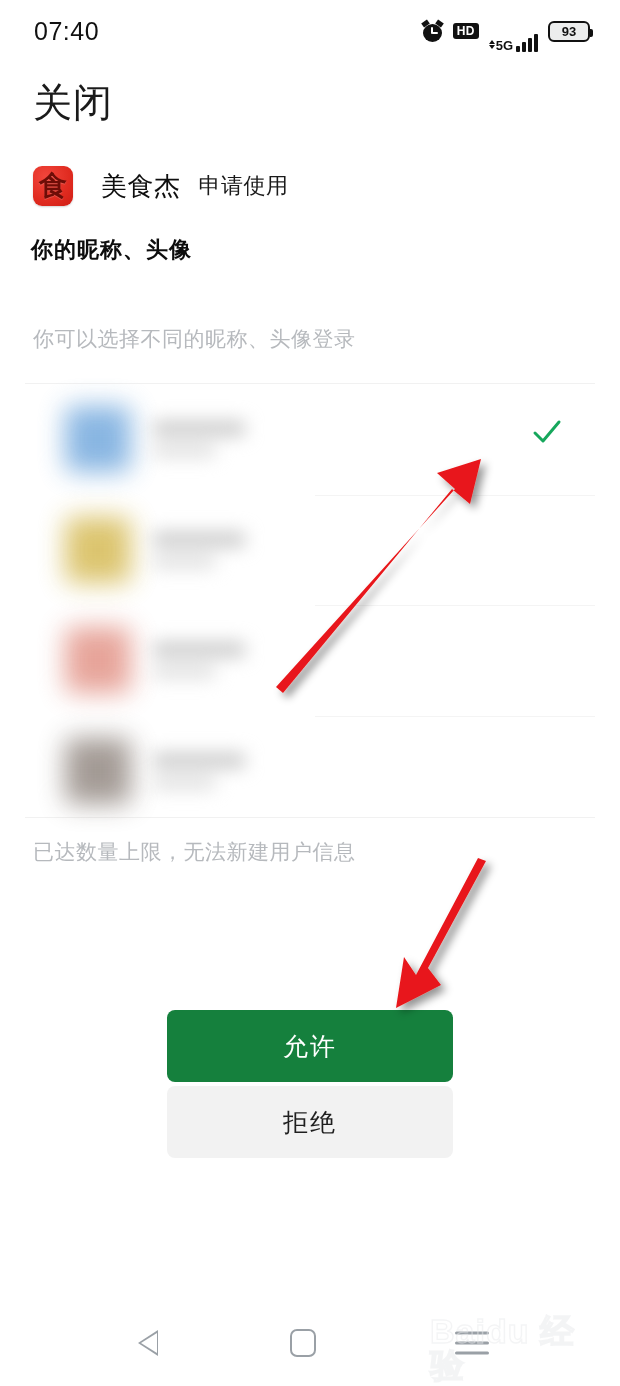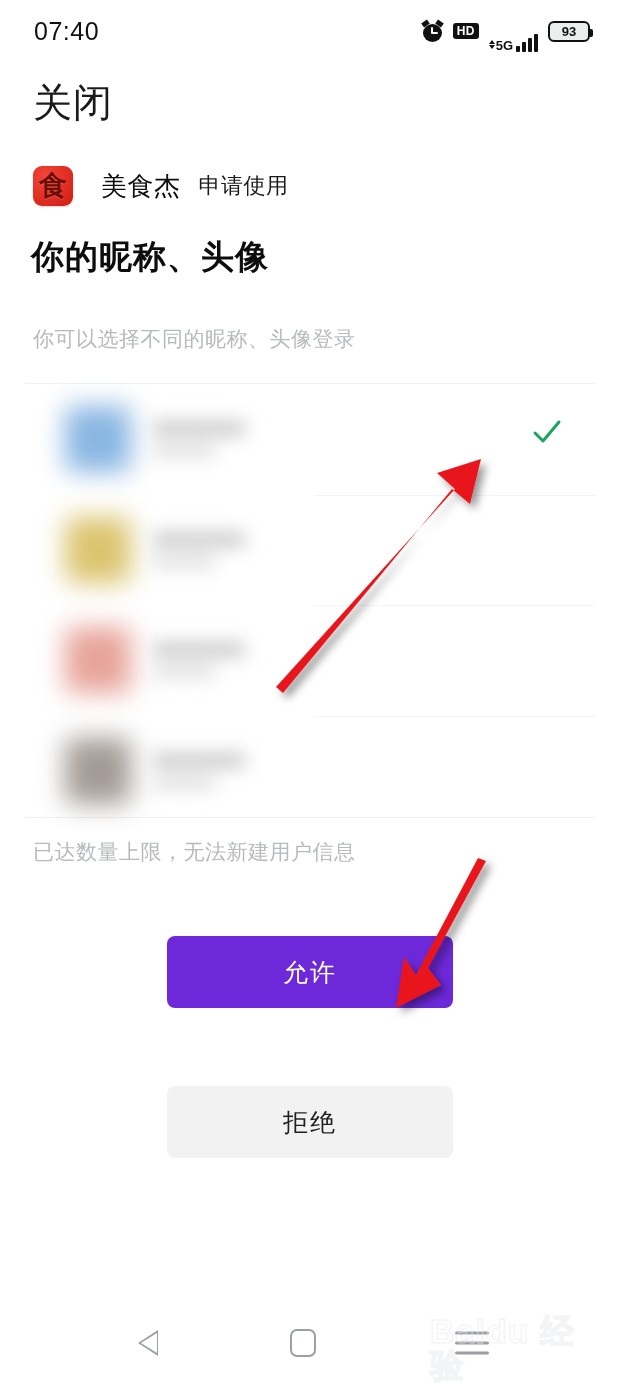--- a/index.html
+++ b/index.html
@@ -67,21 +67,21 @@
     background:radial-gradient(circle at 32% 28%, #f2463c 0%, #e02b20 60%, #cf1d14 100%);
     display:flex; align-items:center; justify-content:center;
     box-shadow:0 1px 2px rgba(0,0,0,.18);
   }
   .app-icon span { color:#6e0d07; font-size:28px; line-height:1; font-weight:bold;
      font-family:"DejaVu Serif","Liberation Serif",serif; text-shadow:0 1px 0 rgba(255,255,255,.18); }
   .app-name { margin-left:28px; font-size:26px; color:#0f0f0f; letter-spacing:.5px; }
   .app-action { margin-left:18px; font-size:22px; color:#1a1a1a; letter-spacing:.5px; }
 
   
-  .page-title { position:absolute; left:31px; top:235px; font-size:33px; font-weight:bold;
+  .page-title { position:absolute; left:31px; top:235px; font-size:22px; font-weight:bold;
      color:#0d0d0d; letter-spacing:1px; }
   .page-sub { position:absolute; left:33px; top:325px; font-size:21px; color:#b6b9bd; letter-spacing:.5px; }
 
   
   .acct-card { position:absolute; left:25px; top:383px; width:570px; height:435px;
      background:#fff; border-top:1px solid #f1f1f1; border-bottom:1px solid #f1f1f1; }
   .acct-row { position:relative; height:110.5px; display:flex; align-items:center; padding-left:40px; }
   .acct-row + .acct-row::before { content:""; position:absolute; left:290px; right:0; top:0;
      height:1px; background:#f4f4f4; }
   .avatar { width:66px; height:66px; border-radius:8px; flex:none;
@@ -90,21 +90,21 @@
   .acct-name { width:92px; height:15px; background:#c9c9c9; border-radius:3px; }
   .acct-sub  { width:62px; height:12px; background:#dcdcdc; border-radius:3px; }
   .check { position:absolute; right:32px; top:32px; width:32px; height:32px; }
 
   .limit-note { position:absolute; left:33px; top:838px; font-size:21px; color:#b6b9bd; letter-spacing:.5px; }
 
   
   .btn { position:absolute; left:167px; width:286px; height:72px; border:none;
      border-radius:8px; font-size:25px; letter-spacing:2px; cursor:pointer;
      font-family:"Liberation Sans","DejaVu Sans",sans-serif; }
-  .btn-allow  { top:936px; background:#6d28d9; color:#fff; }
+  .btn-allow  { top:1010px; background:#15803d; color:#fff; }
   .btn-reject { top:1086px; background:#f2f2f2; color:#1f1f1f; }
 
   
   .arrow-layer { position:absolute; inset:0; pointer-events:none; }
 
   
   .navbar { position:absolute; left:0; bottom:0; width:620px; height:86px;
      display:flex; align-items:center; }
   .nav-back { position:absolute; left:138px; top:50%; transform:translateY(-50%);
      width:0; height:0; border-top:13px solid transparent; border-bottom:13px solid transparent;

